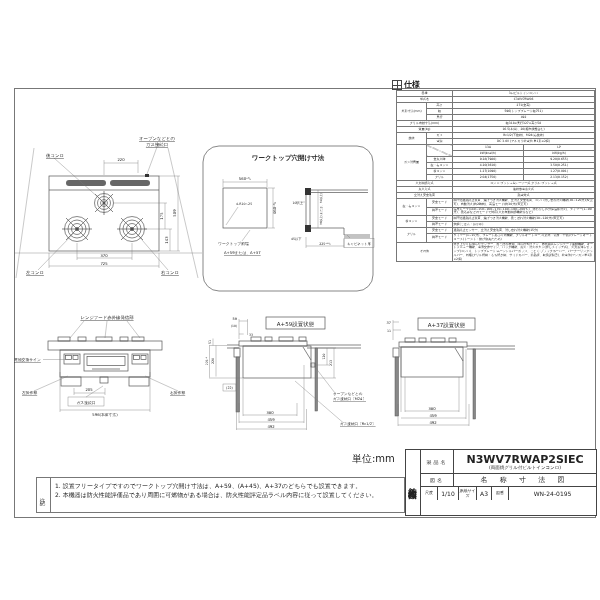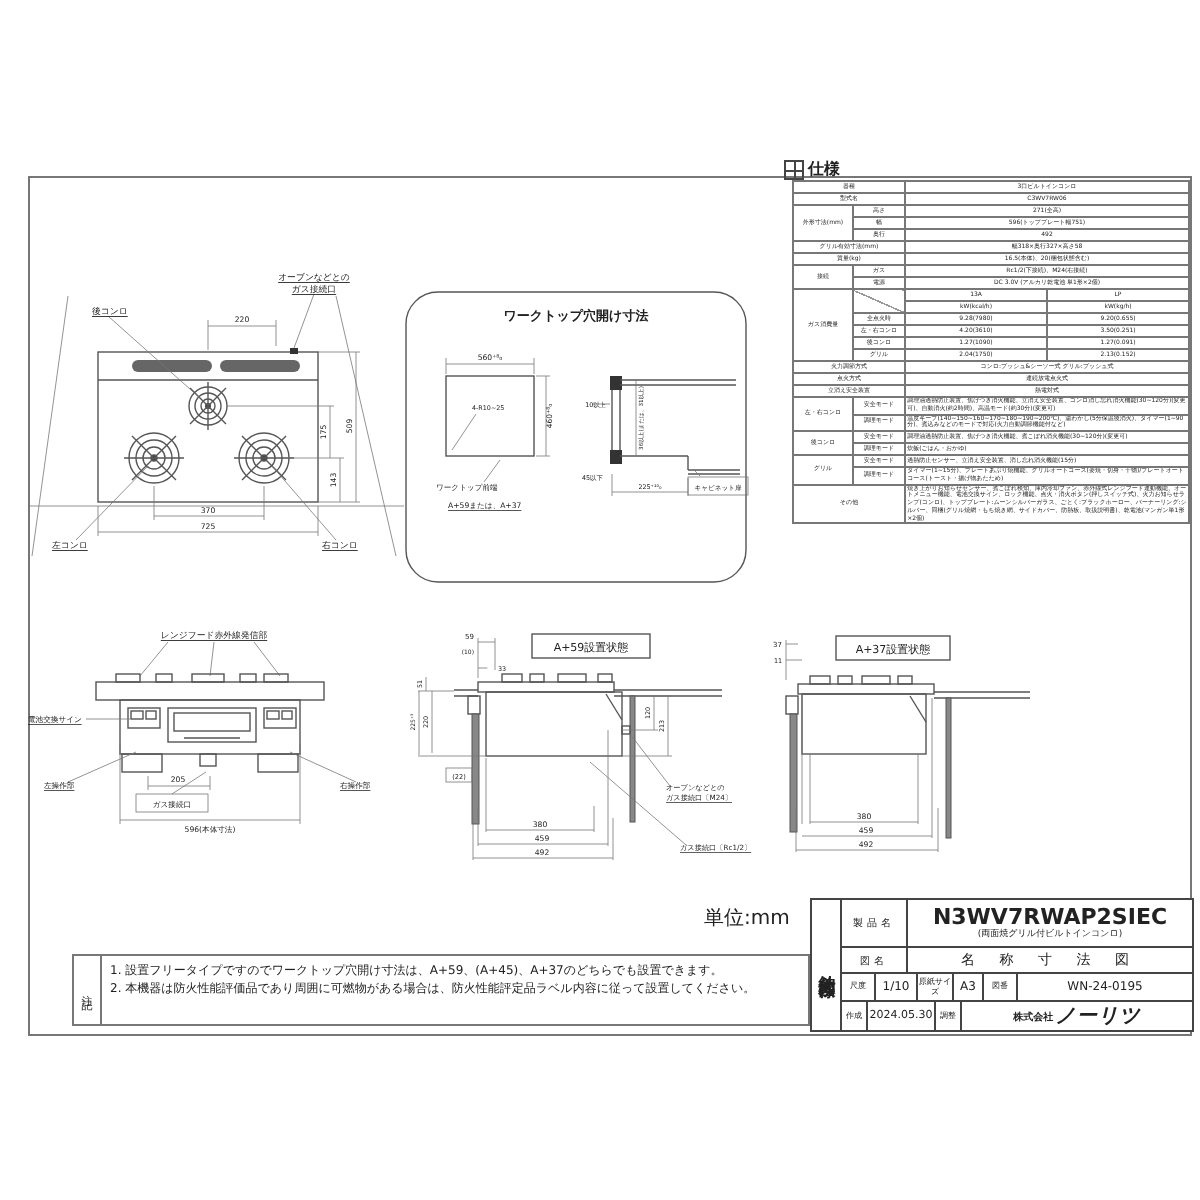--- a/index.html
+++ b/index.html
@@ -405,25 +405,16 @@
         <div class="cell zn">名 称 寸 法 図</div>
       </div>
       <div class="r r3">
         <div class="cell sm" style="width:16px">尺度</div>
         <div class="cell md" style="width:20px">1/10</div>
         <div class="cell sm" style="width:17px">原紙サイズ</div>
         <div class="cell md" style="width:14px">A3</div>
         <div class="cell sm" style="width:16px">図番</div>
         <div class="cell md" style="flex:1">WN-24-0195</div>
       </div>
-      <div class="r r4">
-        <div class="cell sm" style="width:12px">作成</div>
-        <div class="cell" style="width:33px;font-size:5.5px">2024.05.30</div>
-        <div class="cell sm" style="width:12px">調整</div>
-        <div class="cell logo">
-          <span class="k">株式会社</span>
-          <span class="n">ノーリツ</span>
-        </div>
-      </div>
     </div>
   </div>
 
 </div>
 
 </body></html>

